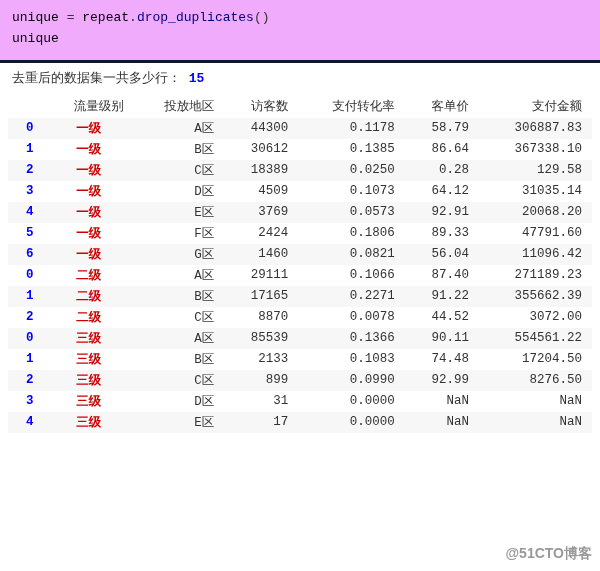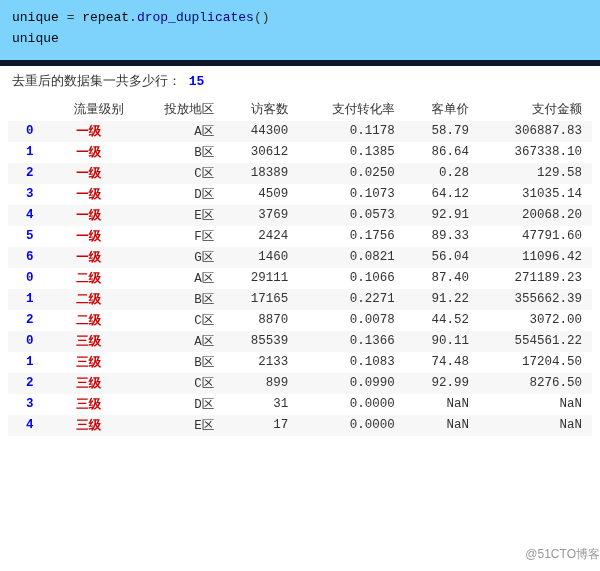--- a/index.html
+++ b/index.html
@@ -6,23 +6,23 @@
     body {
       background: #ffffff;
       font-family: 'Courier New', Courier, monospace;
       font-size: 13px;
       color: #333;
       width: 600px;
       min-height: 571px;
     }
 
     .code-block {
-      background: #7dd3fc;
+      background: #f0abfc;
       padding: 8px 12px 10px 12px;
-      border-bottom: 6px solid #0f172a;
+      border-bottom: 3px solid #0f172a;
     }
 
     .code-line {
       line-height: 1.6;
       white-space: pre;
     }
 
     .code-keyword { color: #0000ff; }
     .code-func { color: #000080; }
     .code-string { color: #cc0000; }
@@ -98,24 +98,25 @@
       background: #f7f7f7;
     }
 
     tbody tr:nth-child(even) {
       background: #ffffff;
     }
 
     .watermark {
       position: fixed;
       bottom: 8px;
-      right: 0;
+      right: 8px;
       color: #999;
-      font-size: 12px;
+      font-size: 14px;
       font-family: Arial, sans-serif;
+      font-weight: bold;
     }
   </style>
 </head>
 <body>
 
 <div class="code-block">
   <div class="code-line"><span class="code-var">unique</span> <span>=</span> <span class="code-var">repeat</span>.<span class="code-func">drop_duplicates</span>()</div>
   <div class="code-line"><span class="code-var">unique</span></div>
 </div>
 
@@ -183,21 +184,21 @@
           <td>3769</td>
           <td>0.0573</td>
           <td>92.91</td>
           <td>20068.20</td>
         </tr>
         <tr>
           <td>5</td>
           <td>一级</td>
           <td>F区</td>
           <td>2424</td>
-          <td>0.1756</td>
+          <td>0.1806</td>
           <td>89.33</td>
           <td>47791.60</td>
         </tr>
         <tr>
           <td>6</td>
           <td>一级</td>
           <td>G区</td>
           <td>1460</td>
           <td>0.0821</td>
           <td>56.04</td>

